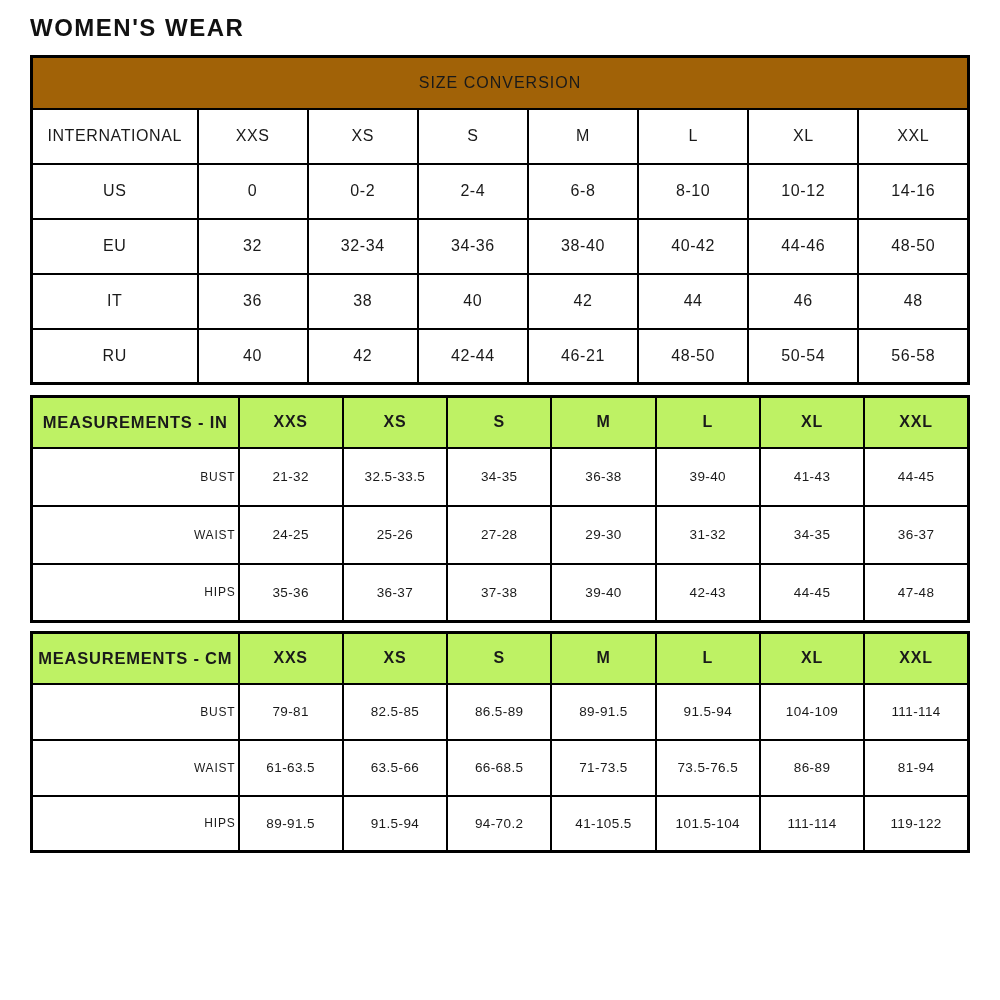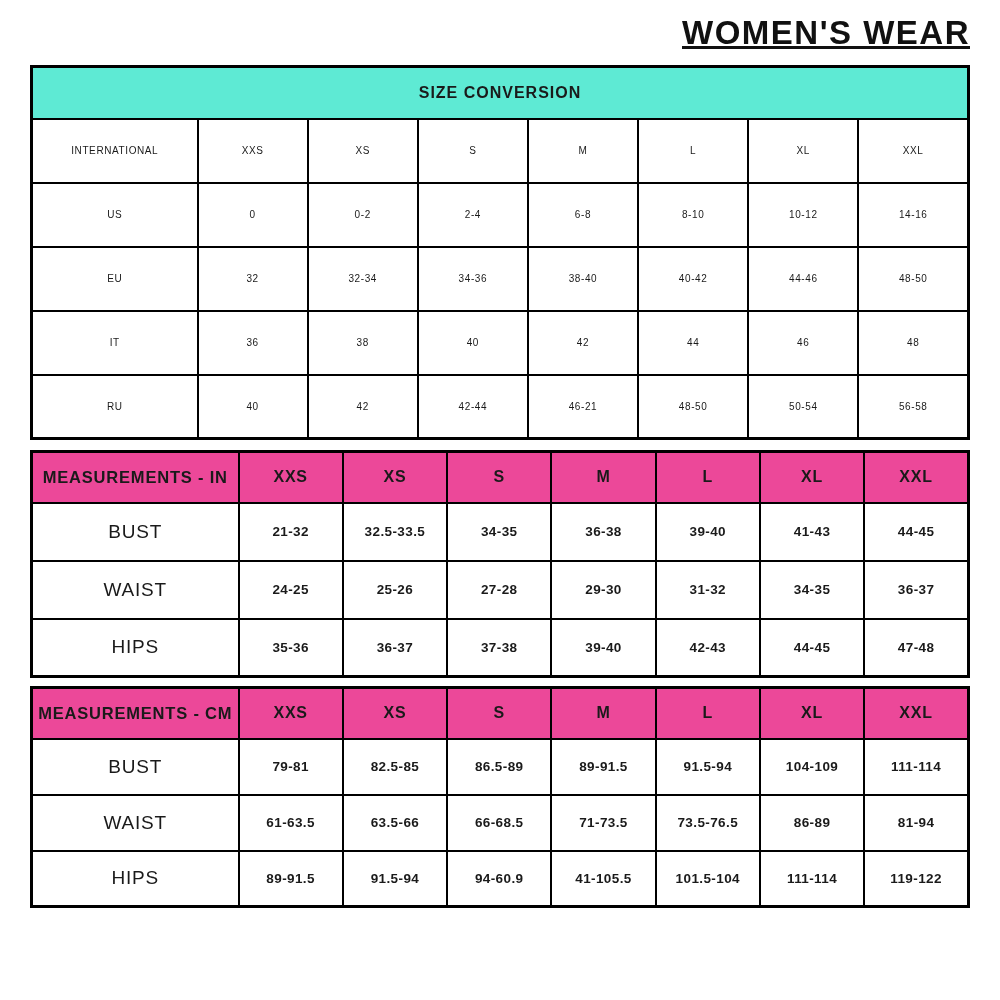--- a/index.html
+++ b/index.html
@@ -10,27 +10,26 @@
     width: 1000px;
     font-family: "Liberation Sans", sans-serif;
     color: #1a1a1a;
   }
   .page {
     width: 1000px;
     height: 1000px;
     padding: 10px 30px 14px 30px;
   }
   .page-title {
-    text-align: right;
-    font-size: 33px;
+    text-align: left;
+    font-size: 24px;
     font-weight: 700;
     letter-spacing: 1.5px;
     margin: 4px 0 13px 0;
     color: #111;
-    text-decoration: underline;
   }
   table.tbl {
     border-collapse: collapse;
     width: 940px;
     table-layout: fixed;
     margin: 0 auto;
     border: 3px solid #000;
   }
   table.tbl td, table.tbl th {
     border: 2px solid #000;
@@ -38,51 +37,52 @@
     vertical-align: middle;
     padding: 0 2px;
     overflow: hidden;
     white-space: nowrap;
   }
   .gap1 { height: 10px; }
   .gap2 { height: 8px; }
 
   
   .t1 .caption-cell {
-    background: #5eead4;
+    background: #a16207;
     font-size: 16px;
-    font-weight: 700;
+    font-weight: 400;
     letter-spacing: 1px;
     height: 52px;
   }
   .t1 td {
-    height: 64px;
-    font-size: 10px;
+    height: 55px;
+    font-size: 16px;
     font-weight: 400;
     letter-spacing: 0.6px;
   }
 
   
   .tm th {
-    background: #ec4899;
+    background: #bef264;
     font-size: 16px;
     font-weight: 700;
     letter-spacing: 0.8px;
     height: 51px;
   }
   .tm th.row-head { font-size: 16.5px; }
   .tm td { height: 58px; }
   .tm td.row-label {
-    font-size: 19px;
+    font-size: 12px;
     font-weight: 400;
     letter-spacing: 0.8px;
+    text-align: right;
   }
   .tm td.val {
     font-size: 13.5px;
-    font-weight: 700;
+    font-weight: 400;
     letter-spacing: 0.4px;
   }
   .t3 td { height: 56px; }
 </style>
 </head>
 <body>
 
 <div class="page">
 
   <div class="page-title">WOMEN'S WEAR</div>
@@ -253,21 +253,21 @@
         <td class="val">66-68.5</td>
         <td class="val">71-73.5</td>
         <td class="val">73.5-76.5</td>
         <td class="val">86-89</td>
         <td class="val">81-94</td>
       </tr>
       <tr>
         <td class="row-label">HIPS</td>
         <td class="val">89-91.5</td>
         <td class="val">91.5-94</td>
-        <td class="val">94-60.9</td>
+        <td class="val">94-70.2</td>
         <td class="val">41-105.5</td>
         <td class="val">101.5-104</td>
         <td class="val">111-114</td>
         <td class="val">119-122</td>
       </tr>
     </tbody>
   </table>
 
 </div>
 

